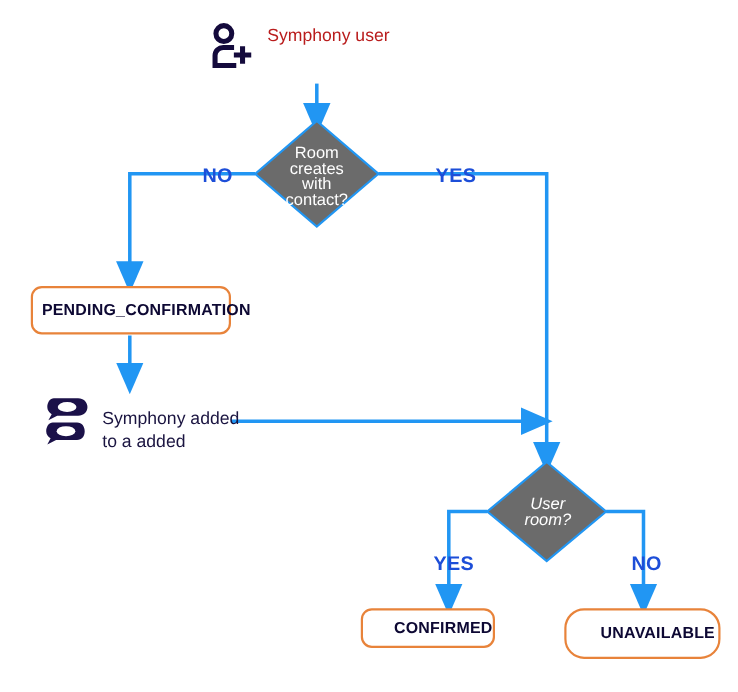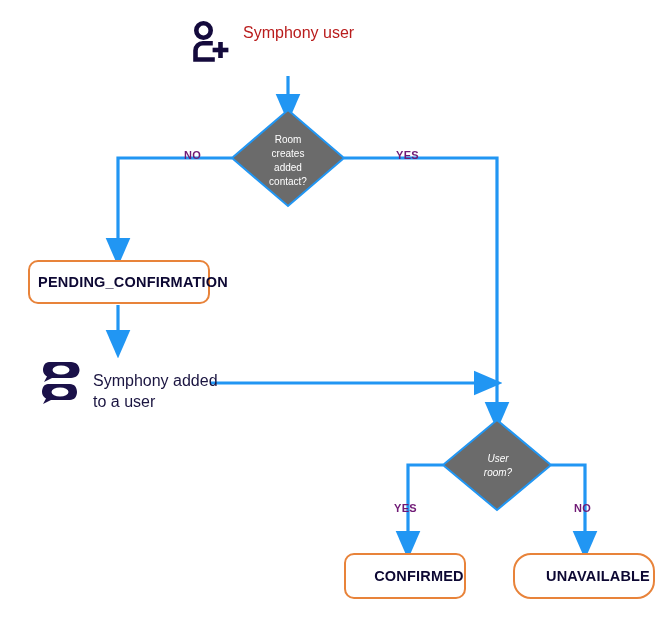--- a/index.html
+++ b/index.html
@@ -51,41 +51,41 @@
     align-items: center;
     justify-content: center;
     font-family: "Liberation Sans", sans-serif;
     font-weight: bold;
     font-size: 14.5px;
     letter-spacing: 0.2px;
     color: #0d0833;
     padding-left: 28px;
   }
   #state-pending { left: 28px; top: 260px; width: 182px; height: 44px; }
-  #state-confirmed { left: 344px; top: 553px; width: 122px; height: 46px; }
+  #state-confirmed { left: 328px; top: 553px; width: 122px; height: 36px; }
   #state-unavailable { left: 513px; top: 553px; width: 142px; height: 46px; border-radius: 18px; }
 
   .edge-label {
     position: absolute;
     font-family: "Liberation Sans", sans-serif;
     font-weight: bold;
-    font-size: 11px;
-    color: #701a75;
+    font-size: 18px;
+    color: #1d4ed8;
     letter-spacing: 0.3px;
   }
   #label-no-1 { left: 184px; top: 149px; }
   #label-yes-1 { left: 396px; top: 149px; }
   #label-yes-2 { left: 394px; top: 502px; }
   #label-no-2 { left: 574px; top: 502px; }
 
   .diamond-text {
     position: absolute;
     color: #ffffff;
     font-family: "Liberation Sans", sans-serif;
-    font-size: 10px;
+    font-size: 15px;
     line-height: 14px;
     text-align: center;
   }
   #diamond-text-1 { left: 248px; top: 133px; width: 80px; }
   #diamond-text-2 { left: 458px; top: 452px; width: 80px; font-style: italic; }
 
   .icon-box { position: absolute; }
   #icon-add-user { left: 190px; top: 20px; width: 40px; height: 44px; }
   #icon-room { left: 38px; top: 358px; width: 48px; height: 48px; }
 </style>
@@ -149,27 +149,27 @@
   <path d="M15,26 L37,26 C41.5,26 44,29.6 44,34 C44,38.4 41.5,42 37,42 L18,42 L18,42 L10,46 L13,40.5 C10.5,39 9,36.7 9,34 C9,29.6 11.5,26 15,26 Z" fill="#1B1149" transform="translate(-5,0)"></path>
   <ellipse cx="22" cy="34" rx="8.5" ry="4.6" fill="#ffffff"></ellipse>
 </svg>
 
 <div class="node-text start-label">
   <div>Symphony user</div>
 </div>
 
 <div class="node-text room-label">
   <div>Symphony added</div>
-  <div>to a user</div>
+  <div>to a added</div>
 </div>
 
 <div class="diamond-text" id="diamond-text-1">
   <div>Room</div>
   <div>creates</div>
-  <div>added</div>
+  <div>with</div>
   <div>contact?</div>
 </div>
 
 <div class="diamond-text" id="diamond-text-2">
   <div>User</div>
   <div>room?</div>
 </div>
 
 <div class="edge-label" id="label-no-1">NO</div>
 <div class="edge-label" id="label-yes-1">YES</div>

